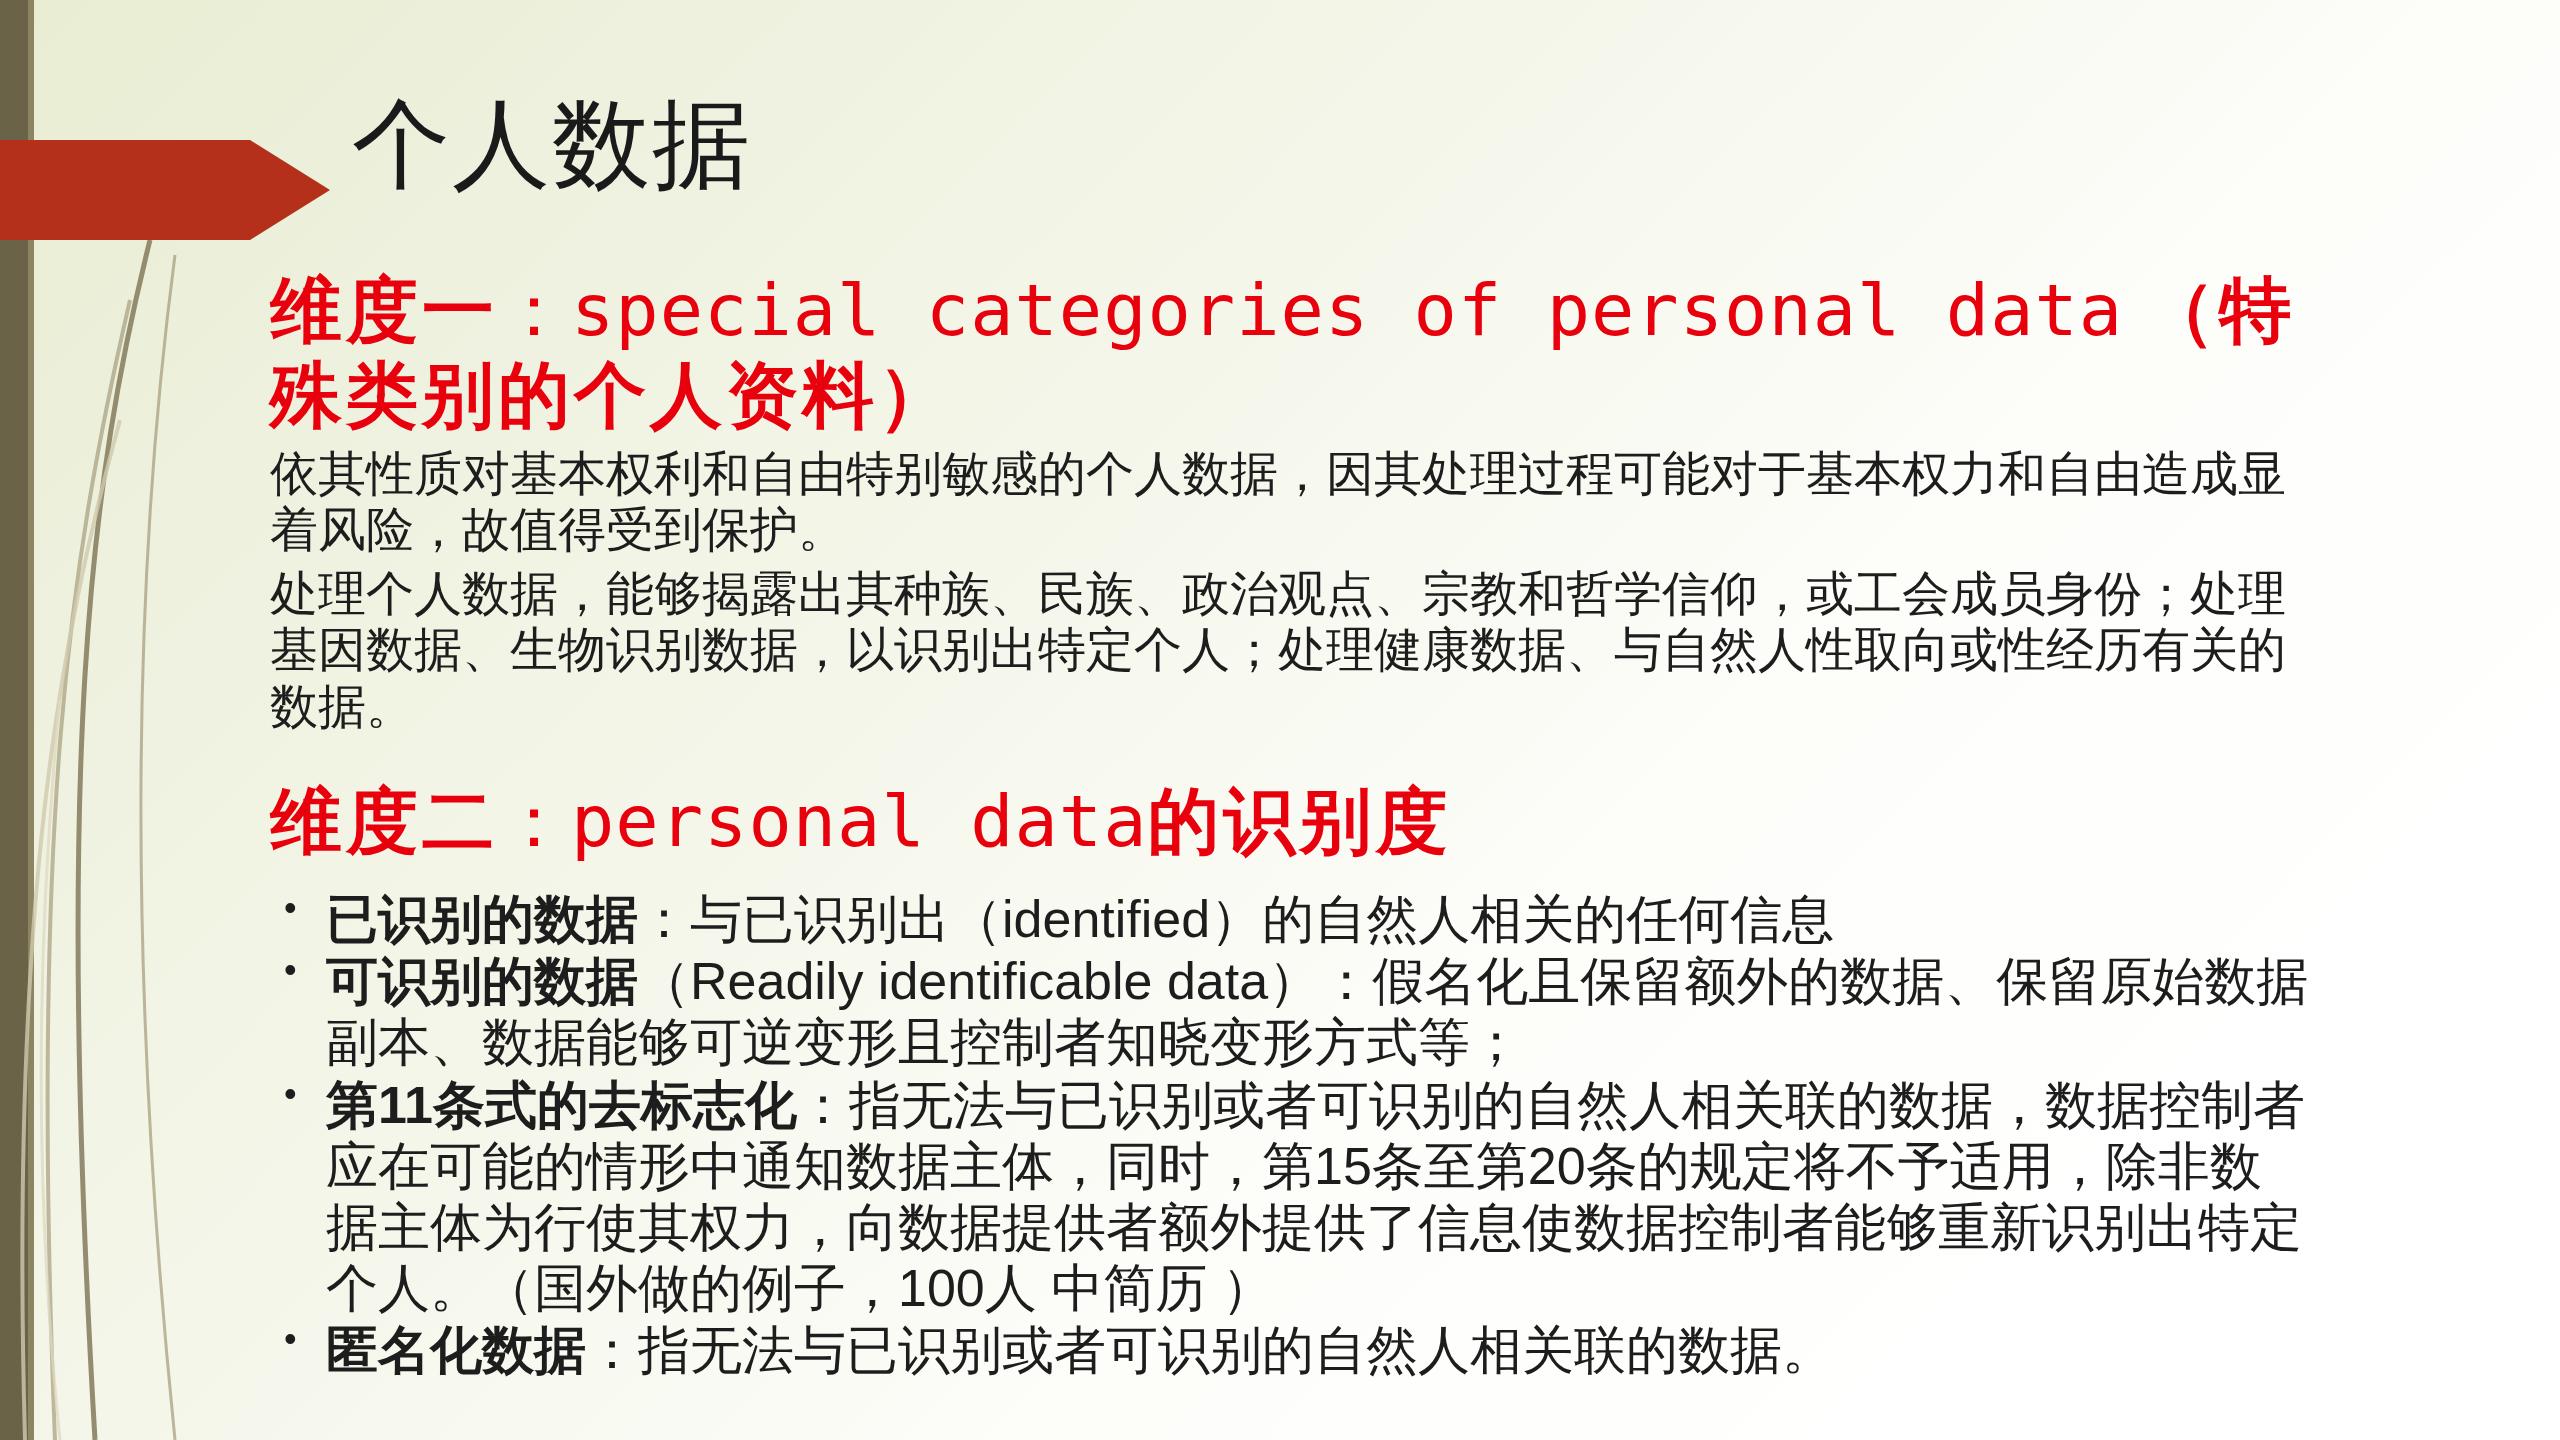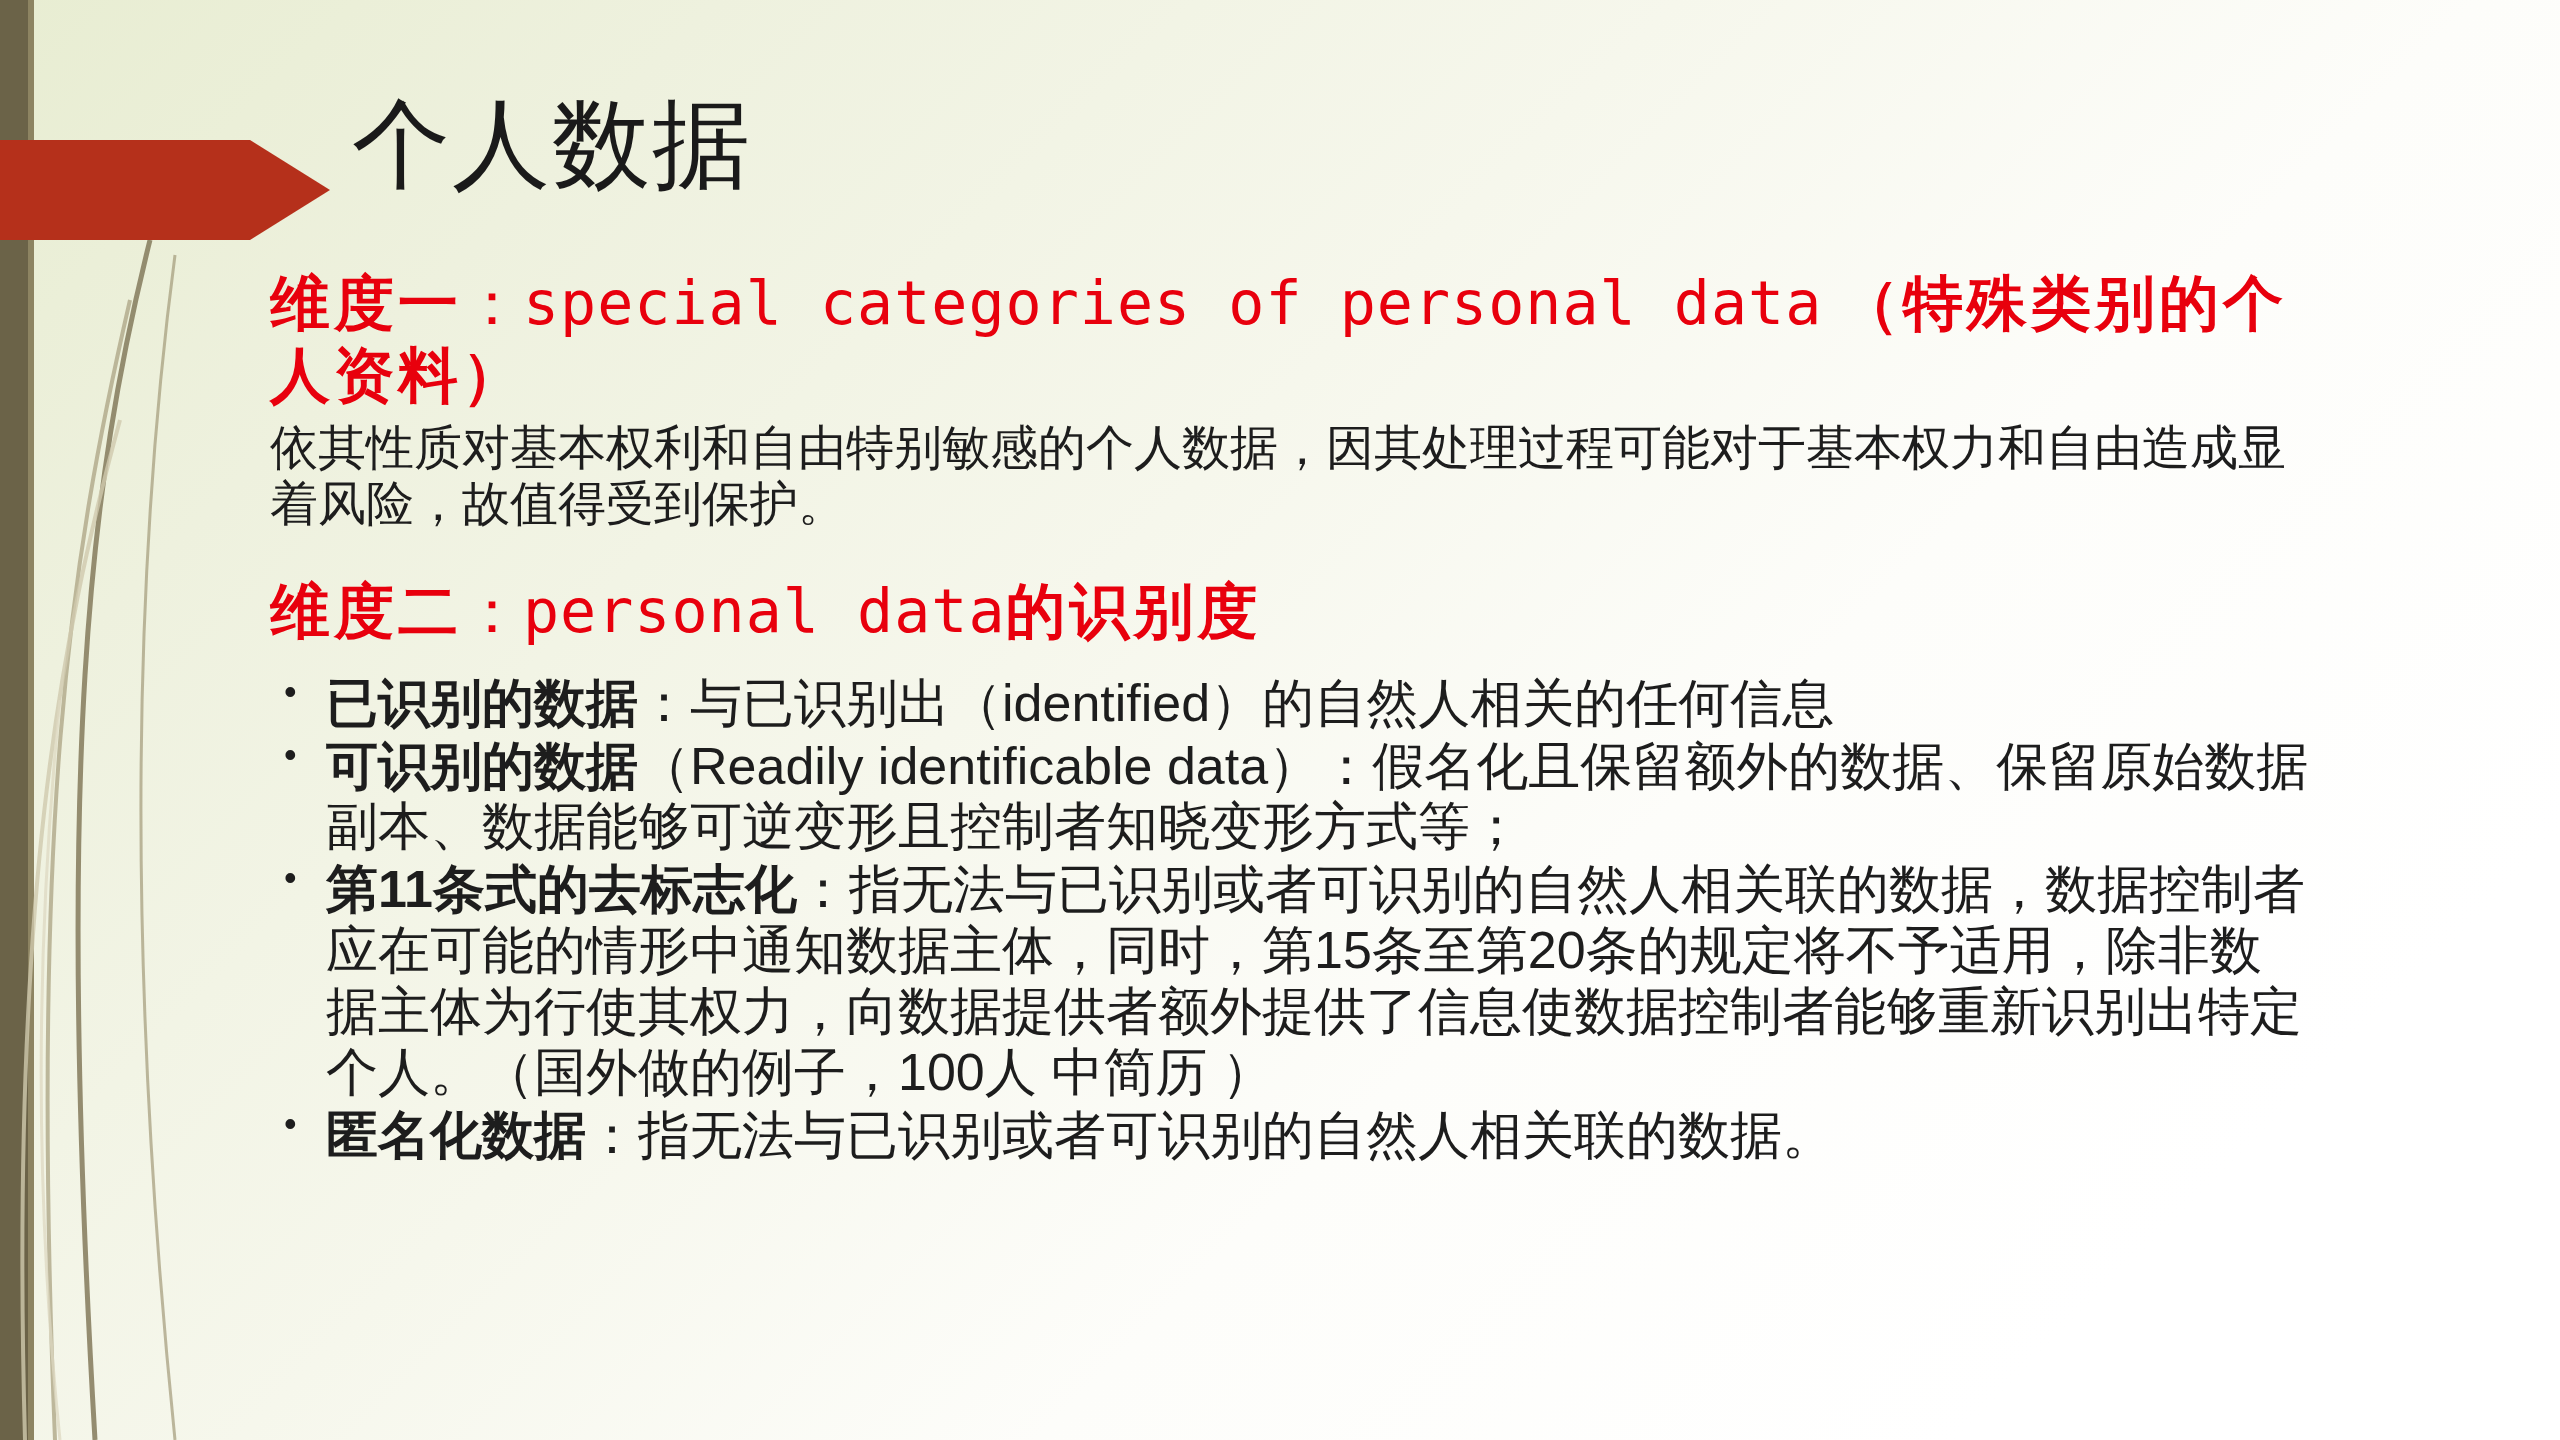--- a/index.html
+++ b/index.html
@@ -68,21 +68,21 @@
 
   .body-area {
     position: absolute;
     left: 270px;
     top: 268px;
     width: 2040px;
   }
 
   .heading-red {
     color: #e8000d;
-    font-size: 60px;
+    font-size: 72px;
     line-height: 1.18;
     margin: 0 0 6px 0;
   }
   .heading-red .cjk {
     font-family: "DejaVu Serif", "Liberation Serif", serif;
     font-weight: bold;
     letter-spacing: 4px;
   }
   .heading-red .mono {
     font-family: "DejaVu Sans Mono", "Liberation Mono", monospace;
@@ -150,20 +150,21 @@
   <div class="title">个人数据</div>
 
   <div class="body-area">
 
     <div class="heading-red">
       <span class="cjk">维度一</span><span class="mono">：</span><span class="mono">special categories of personal data</span>
       <span class="cjk">（特殊类别的个人资料）</span>
     </div>
 
     <p class="para">依其性质对基本权利和自由特别敏感的个人数据，因其处理过程可能对于基本权力和自由造成显着风险，故值得受到保护。</p>
+    <p class="para">处理个人数据，能够揭露出其种族、民族、政治观点、宗教和哲学信仰，或工会成员身份；处理基因数据、生物识别数据，以识别出特定个人；处理健康数据、与自然人性取向或性经历有关的数据。</p>
 
     <div class="heading-red second">
       <span class="cjk">维度二</span><span class="mono">：</span><span class="mono">personal data</span><span class="cjk">的识别度</span>
     </div>
 
     <ul class="bullets">
       <li><b>已识别的数据</b><span>：</span><span>与已识别出（identified）的自然人相关的任何信息</span></li>
       <li><b>可识别的数据</b><span>（Readily identificable data）：</span><span>假名化且保留额外的数据、保留原始数据副本、数据能够可逆变形且控制者知晓变形方式等；</span></li>
       <li><b>第11条式的去标志化</b><span>：</span><span>指无法与已识别或者可识别的自然人相关联的数据，数据控制者应在可能的情形中通知数据主体，同时，第15条至第20条的规定将不予适用，除非数据主体为行使其权力，向数据提供者额外提供了信息使数据控制者能够重新识别出特定个人。（国外做的例子，100人 中简历 ）</span></li>
       <li><b>匿名化数据</b><span>：</span><span>指无法与已识别或者可识别的自然人相关联的数据。</span></li>

